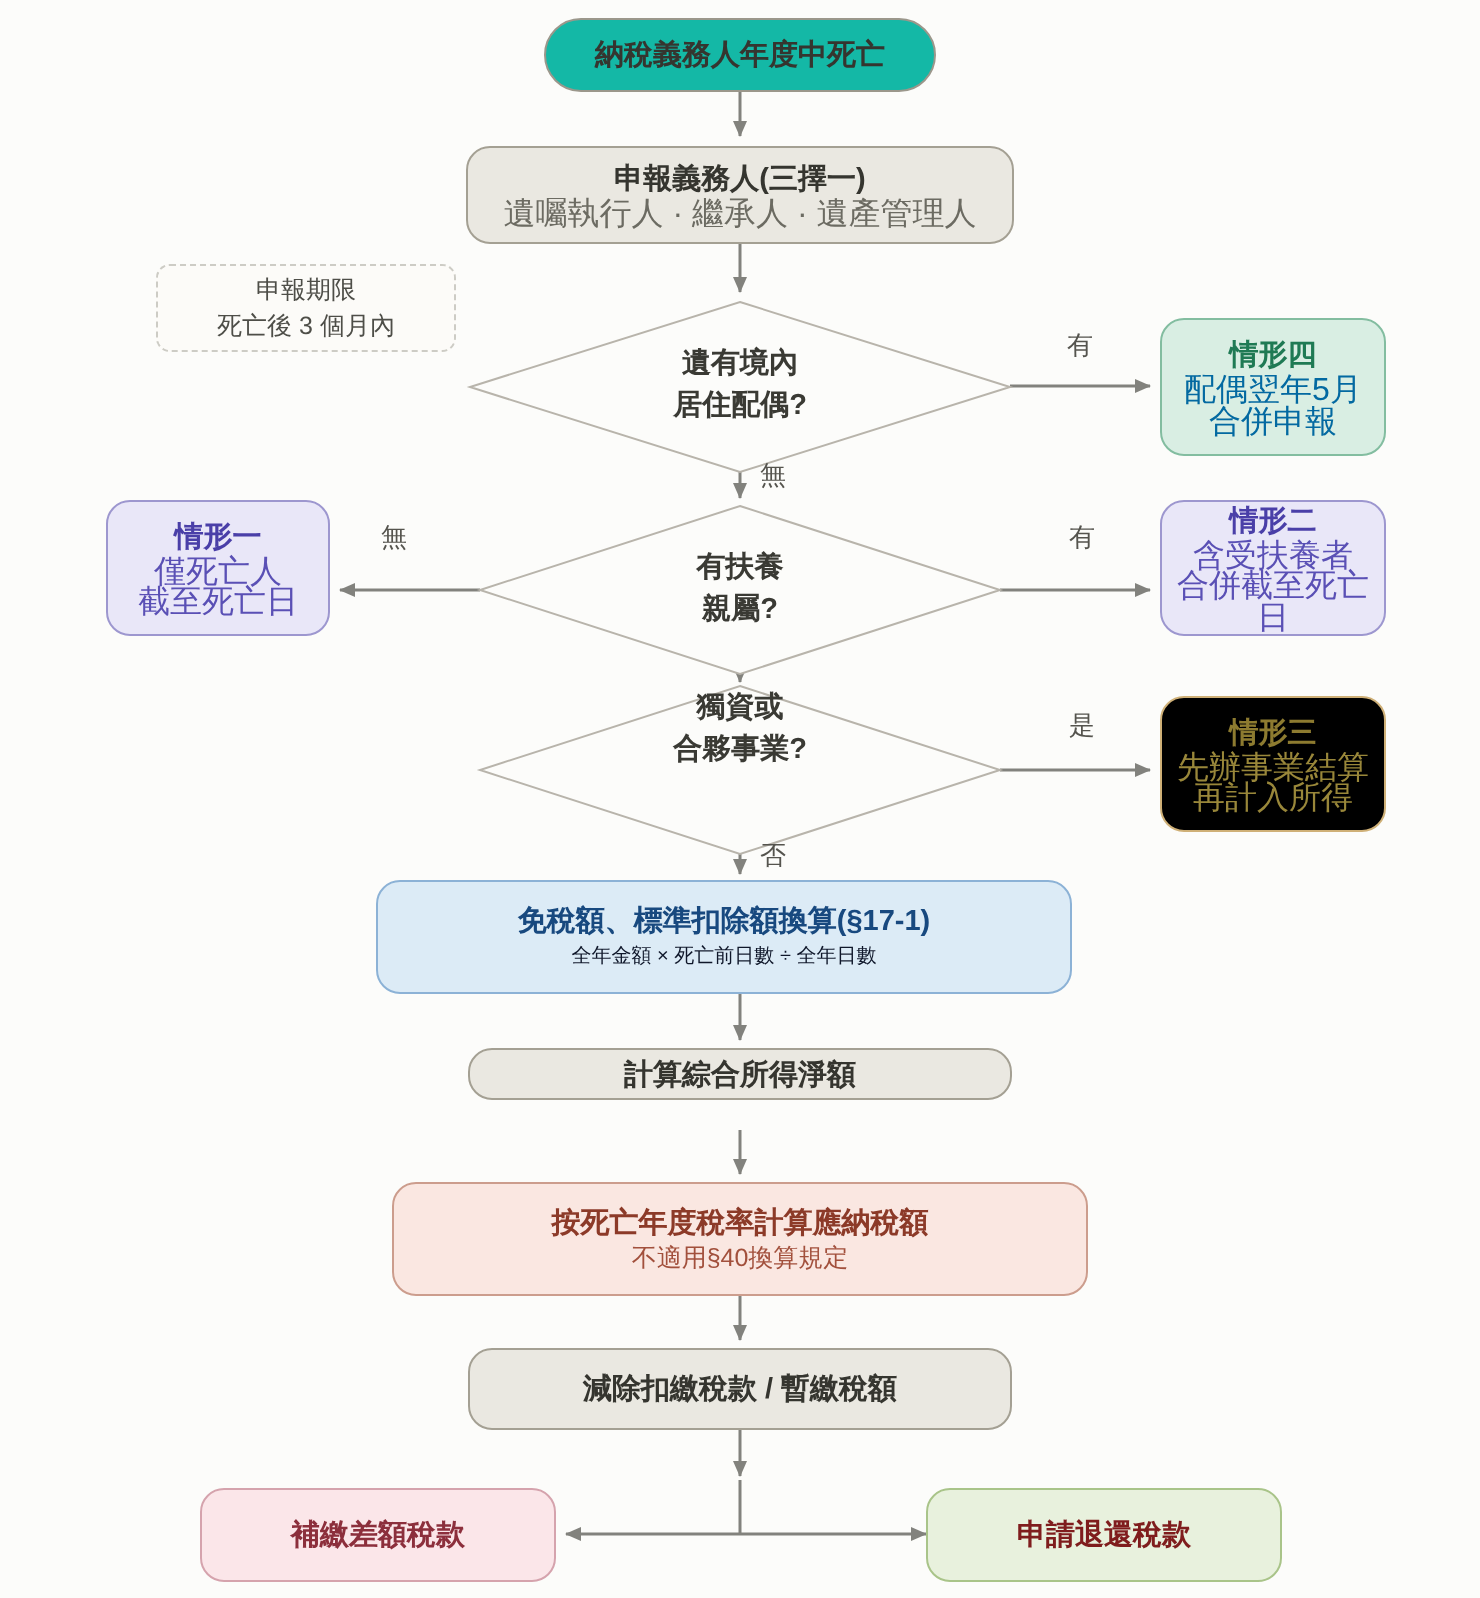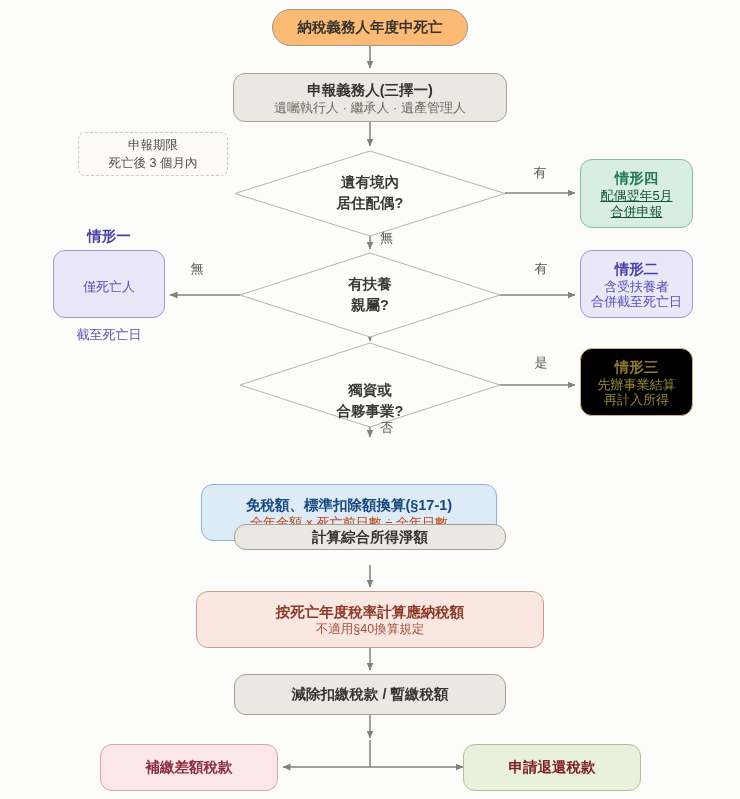--- a/index.html
+++ b/index.html
@@ -7,37 +7,37 @@
     position:relative;width:740px;height:799px;background:#fcfcfa;overflow:hidden;
     font-family:"Liberation Sans","DejaVu Sans",sans-serif;color:#35352f;
   }
   svg.connectors{position:absolute;left:0;top:0;width:740px;height:799px;}
   .node{
     position:absolute;box-sizing:border-box;display:flex;flex-direction:column;
     align-items:center;justify-content:center;text-align:center;
     border:1.3px solid #a4a093;border-radius:12px;background:#eae8e1;
   }
   .node .title{font-weight:bold;font-size:14.5px;line-height:20px;color:#35352f;}
-  .node .sub{font-size:13px;line-height:15.5px;color:#6c6b62;}
+  .node .sub{font-size:16px;line-height:15.5px;color:#6c6b62;}
   .single{font-weight:bold;font-size:14.5px;}
-  .pill{border-radius:19px;background:#fdba74;border-color:#9b978b;}
+  .pill{border-radius:19px;background:#14b8a6;border-color:#9b978b;}
   .dashednote{border:1.5px dashed #cdccc5;background:#fcfbf8;border-radius:7px;}
   .dashednote .sub{font-size:12.5px;line-height:18px;color:#4e4e48;}
   .case.purple{background:#e9e7f8;border-color:#9d97cf;}
   .case.purple .title{color:#4a3fa8;}
   .case.purple .sub{color:#5a50b5;}
   .case.green{background:#d9eee3;border-color:#83bda0;}
   .case.green .title{color:#1f7a54;}
-  .case.green .sub{color:#14532d;text-decoration:underline;}
+  .case.green .sub{color:#0369a1;}
   .case.tan{background:#000000;border-color:#cfb077;}
   .case.tan .title{color:#8d7b30;}
   .case.tan .sub{color:#99873a;}
   .blue{background:#dcebf6;border-color:#8cb2d6;}
   .blue .title{color:#18497f;}
-  .blue .sub{font-size:13px;color:#c2410c;}
+  .blue .sub{font-size:10px;color:#0f172a;}
   .red{background:#fae7e1;border-color:#cc9d8d;}
   .red .title{color:#8c3a28;}
   .red .sub{font-size:12.5px;color:#a2503c;}
   .pink{background:#fbe6e9;border-color:#d5a3ad;color:#8c2f3c;}
   .lgreen{background:#e8f1dd;border-color:#a9c489;color:#3a6b2e;}
   .diamond-text{
     position:absolute;text-align:center;font-weight:bold;font-size:14.5px;
     line-height:21px;color:#3a3a34;width:140px;
   }
   .edge-label{position:absolute;font-size:13px;color:#55544e;}
@@ -93,54 +93,54 @@
   </div>
 
   <div class="diamond-text" style="left:300px;top:172px;">
     <div>遺有境內</div>
     <div>居住配偶?</div>
   </div>
   <div class="diamond-text" style="left:300px;top:274px;text-align:center;">
     <div>有扶養</div>
     <div>親屬?</div>
   </div>
-  <div class="diamond-text" style="left:300px;top:380px;">
+  <div class="diamond-text" style="left:300px;top:344px;">
     <div>獨資或</div>
     <div>合夥事業?</div>
   </div>
 
   <div class="edge-label" style="left:530px;top:164px;width:20px;text-align:center;">有</div>
   <div class="edge-label" style="left:380px;top:229px;">無</div>
   <div class="edge-label" style="left:187px;top:260px;width:20px;text-align:center;">無</div>
   <div class="edge-label" style="left:531px;top:260px;width:20px;text-align:center;">有</div>
   <div class="edge-label" style="left:531px;top:354px;width:20px;text-align:center;">是</div>
   <div class="edge-label" style="left:380px;top:419px;">否</div>
 
   <div class="node case green" style="left:580px;top:159px;width:113px;height:69px;">
     <div class="title">情形四</div>
     <div class="sub">配偶翌年5月</div>
     <div class="sub">合併申報</div>
   </div>
-  <div class="node case purple" style="left:53px;top:250px;width:112px;height:68px;gap:33px;">
+  <div class="node case purple" style="left:53px;top:250px;width:112px;height:68px;">
     <div class="title">情形一</div>
     <div class="sub">僅死亡人</div>
     <div class="sub">截至死亡日</div>
   </div>
   <div class="node case purple" style="left:580px;top:250px;width:113px;height:68px;text-align:center;">
     <div class="title">情形二</div>
     <div class="sub">含受扶養者</div>
     <div class="sub">合併截至死亡日</div>
   </div>
   <div class="node case tan" style="left:580px;top:348px;width:113px;height:68px;">
     <div class="title">情形三</div>
     <div class="sub">先辦事業結算</div>
     <div class="sub">再計入所得</div>
   </div>
 
-  <div class="node blue" style="left:201px;top:440px;width:296px;height:57px;margin-top:44px;">
+  <div class="node blue" style="left:188px;top:440px;width:348px;height:57px;">
     <div class="title">免稅額、標準扣除額換算(§17-1)</div>
     <div class="sub">全年金額 × 死亡前日數 ÷ 全年日數</div>
   </div>
 
   <div class="node" style="left:234px;top:524px;width:272px;height:26px;">
     <div class="single">計算綜合所得淨額</div>
   </div>
 
   <div class="node red" style="left:196px;top:591px;width:348px;height:57px;">
     <div class="title">按死亡年度稅率計算應納稅額</div>

